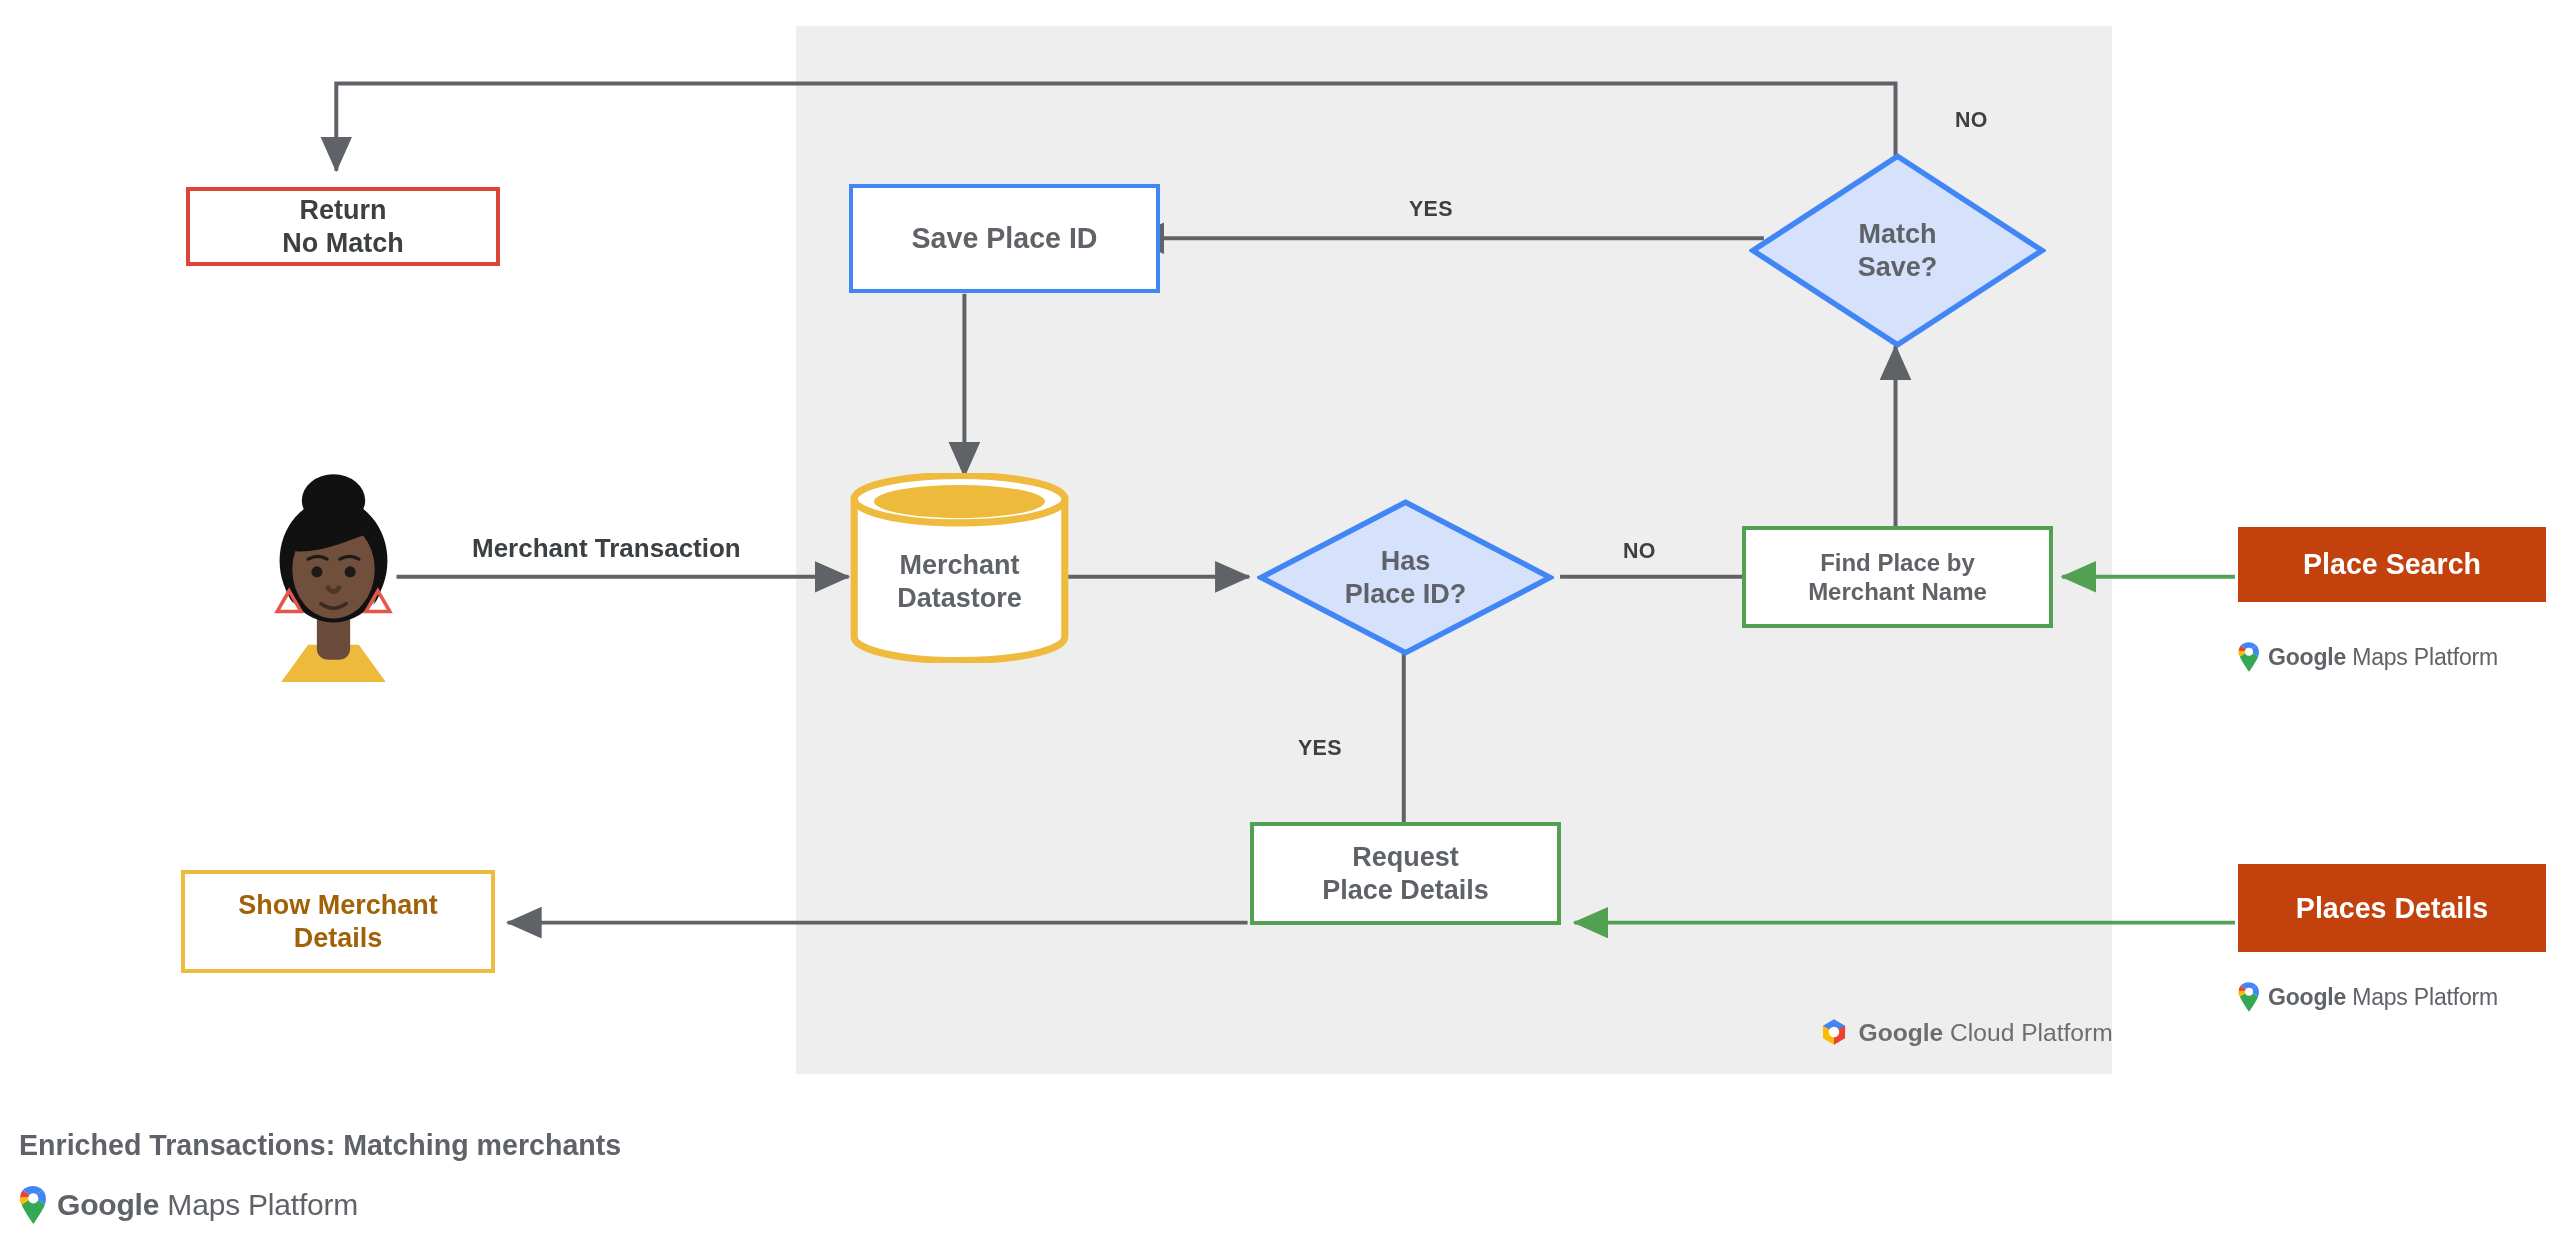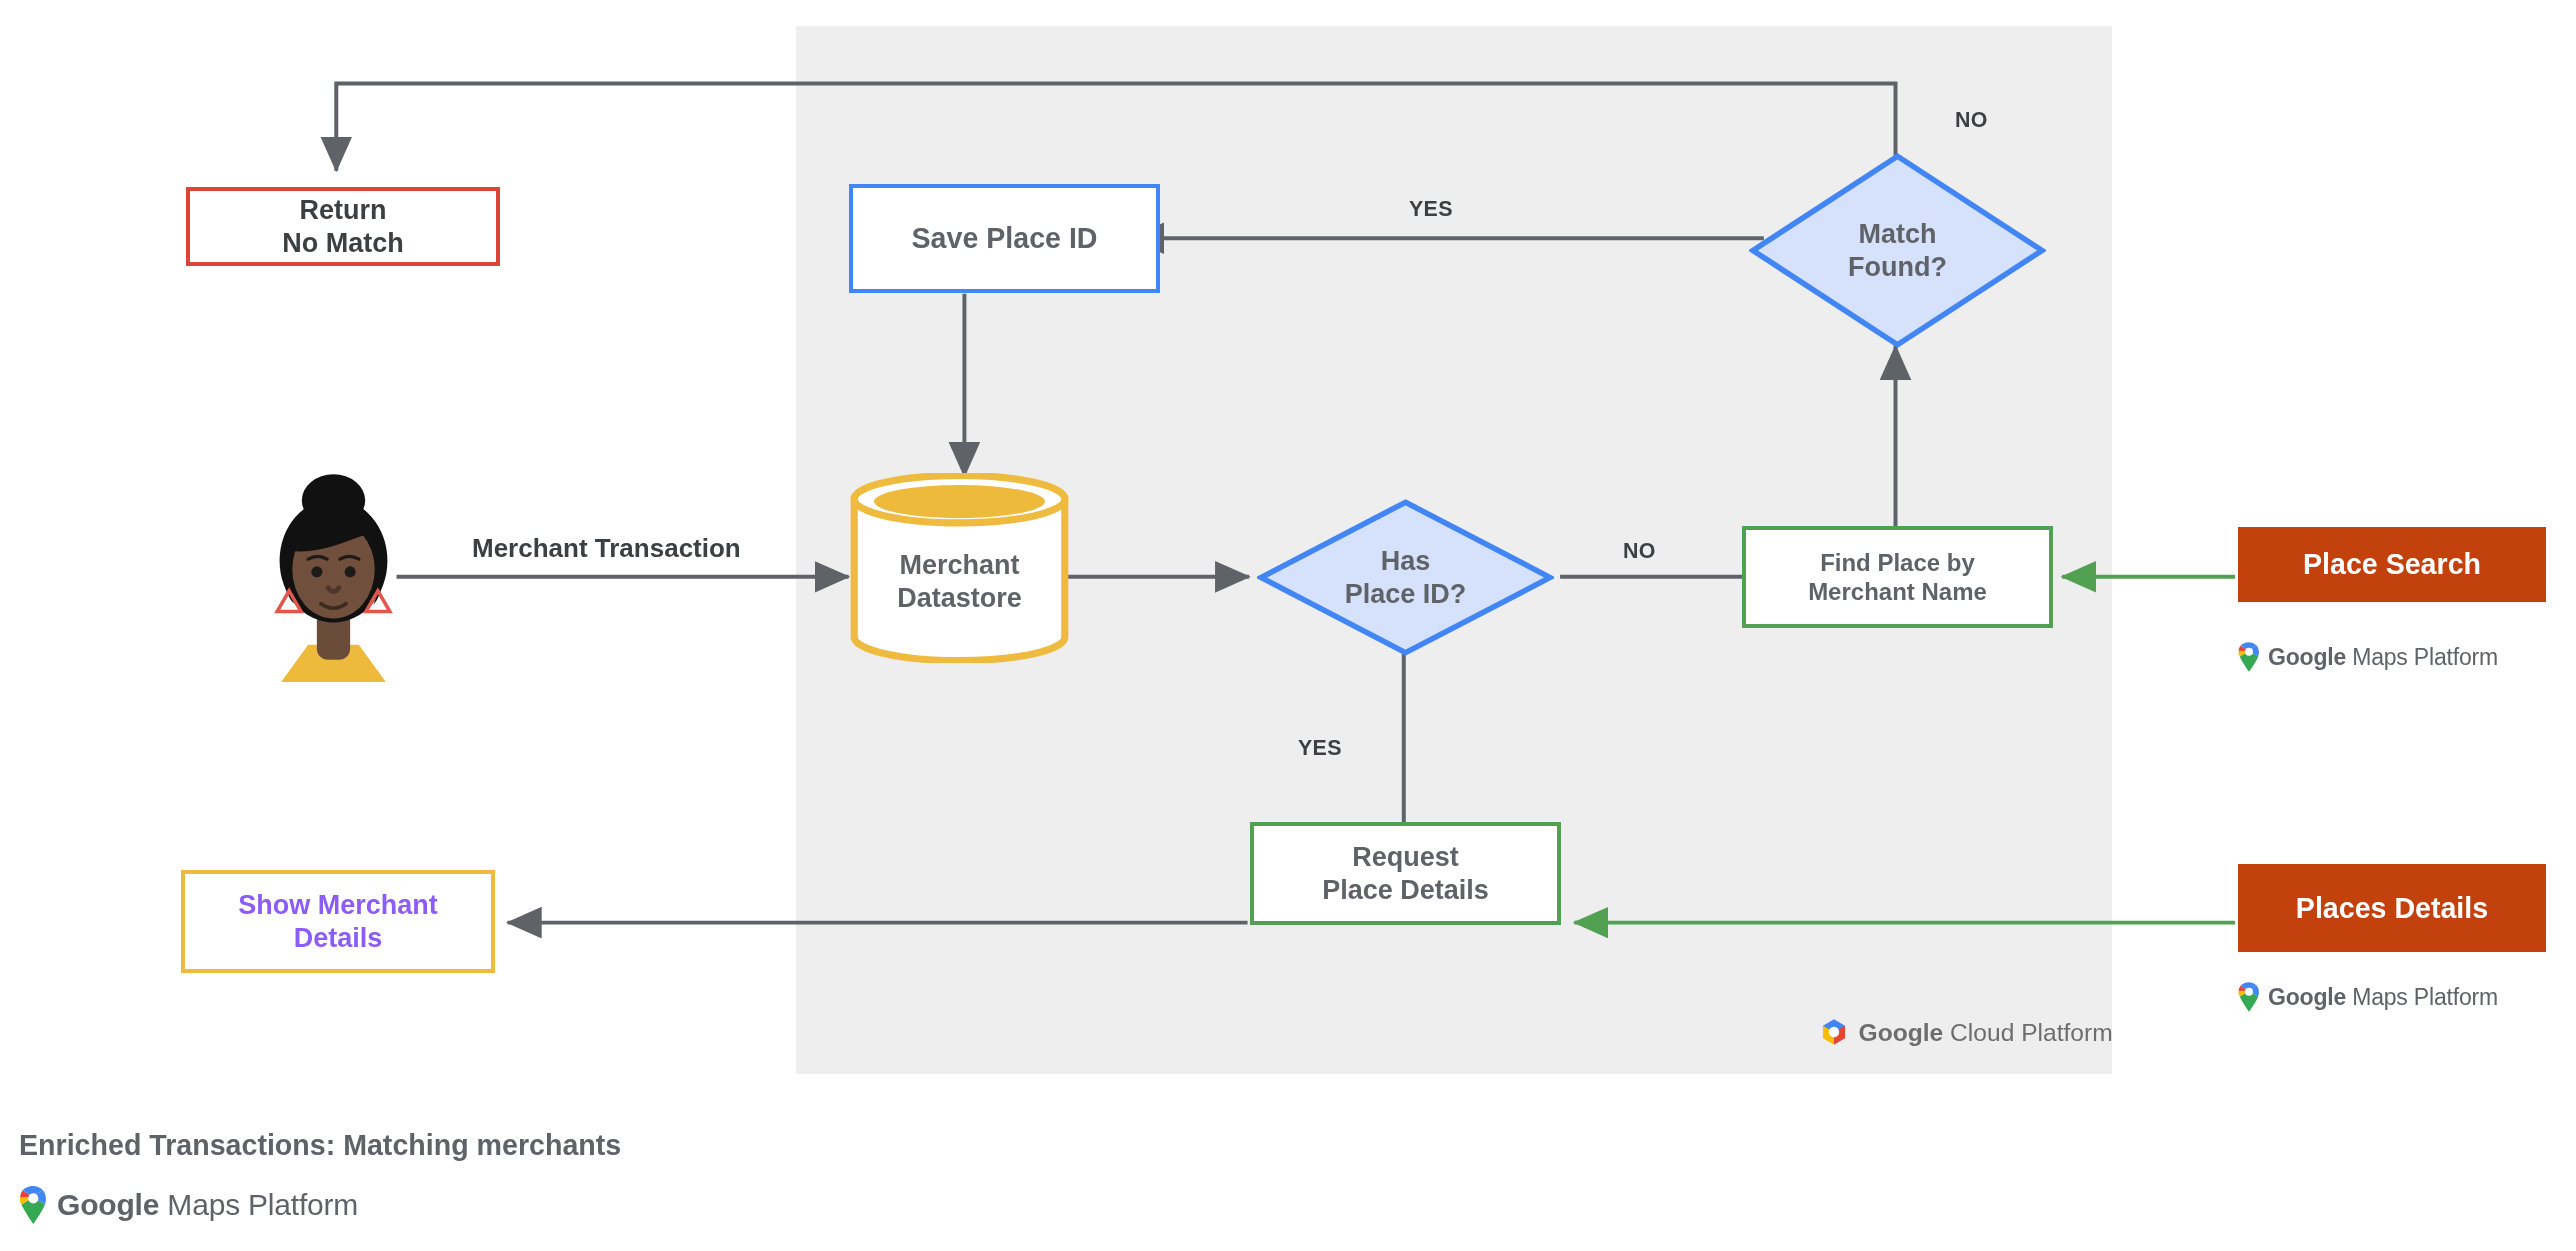--- a/index.html
+++ b/index.html
@@ -39,21 +39,21 @@
     border:4.8px solid #4285f4;
     background:#ffffff;
   }
   .box-green{
     border:4.8px solid #52a152;
     background:#ffffff;
   }
   .box-yellow{
     border:4.8px solid #efbb3f;
     background:#ffffff;
-    color:#8b5cf6;
+    color:#a16207;
   }
   .chip-green{
     background:#c2410c;
     color:#ffffff;
     border:none;
   }
 
   
   .diamond{
     position:absolute;
@@ -175,21 +175,21 @@
   <div class="node box-red" style="left:186px;top:187px;width:314px;height:79px;font-size:27px;">Return
 No Match</div>
 
   <div class="node box-blue" style="left:813px;top:184px;width:311px;height:109px;font-size:28.6px;margin-left:36px;">Save Place ID</div>
 
   <div class="diamond" style="left:1749px;top:152px;width:297px;height:197px;">
     <svg width="297" height="197" viewBox="0 0 375 248" xmlns="http://www.w3.org/2000/svg">
       <polygon points="187.5,5 370,124 187.5,243 5,124" fill="#d6e2fb" stroke="#4285f4" stroke-width="7"></polygon>
     </svg>
     <div class="dlabel" style="font-size:27px;">Match
-Found?</div>
+Save?</div>
   </div>
 
   <div class="cyl" style="left:847px;top:473px;width:225px;height:190px;">
     <svg width="225" height="190" viewBox="0 0 284 240" xmlns="http://www.w3.org/2000/svg">
       <path d="M9,33 L9,207 A133,30 0 0 0 275,207 L275,33 Z" fill="#ffffff" stroke="#efbb3f" stroke-width="9"></path>
       <ellipse cx="142" cy="33" rx="133" ry="30" fill="#ffffff" stroke="#efbb3f" stroke-width="9"></ellipse>
       <ellipse cx="142" cy="36" rx="108" ry="21" fill="#eeba3c"></ellipse>
     </svg>
     <div class="clabel" style="font-size:27px;">Merchant
 Datastore</div>

